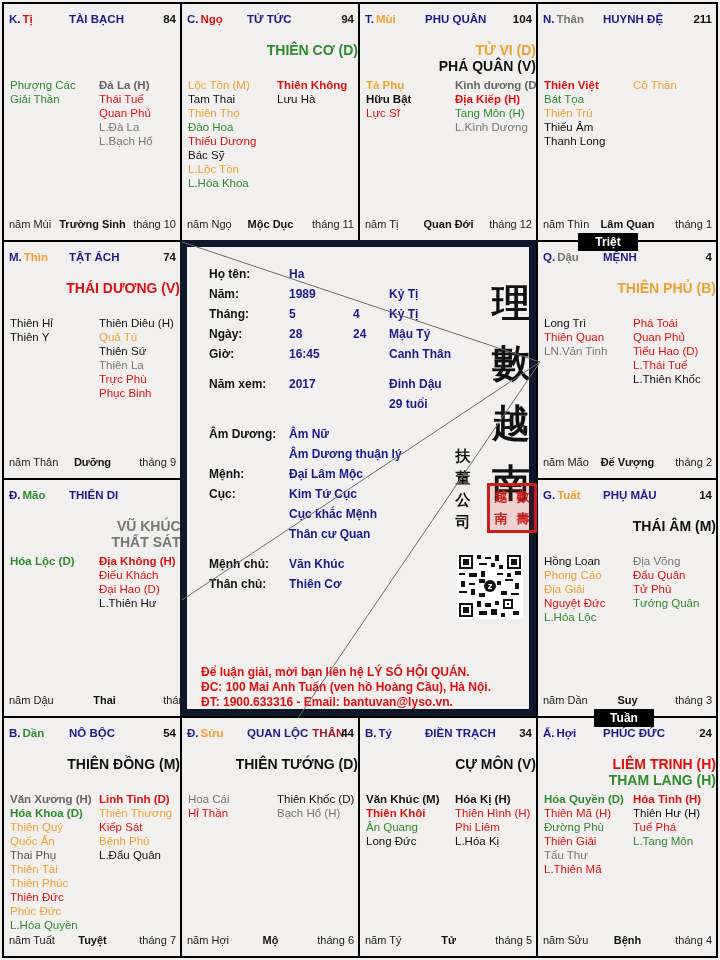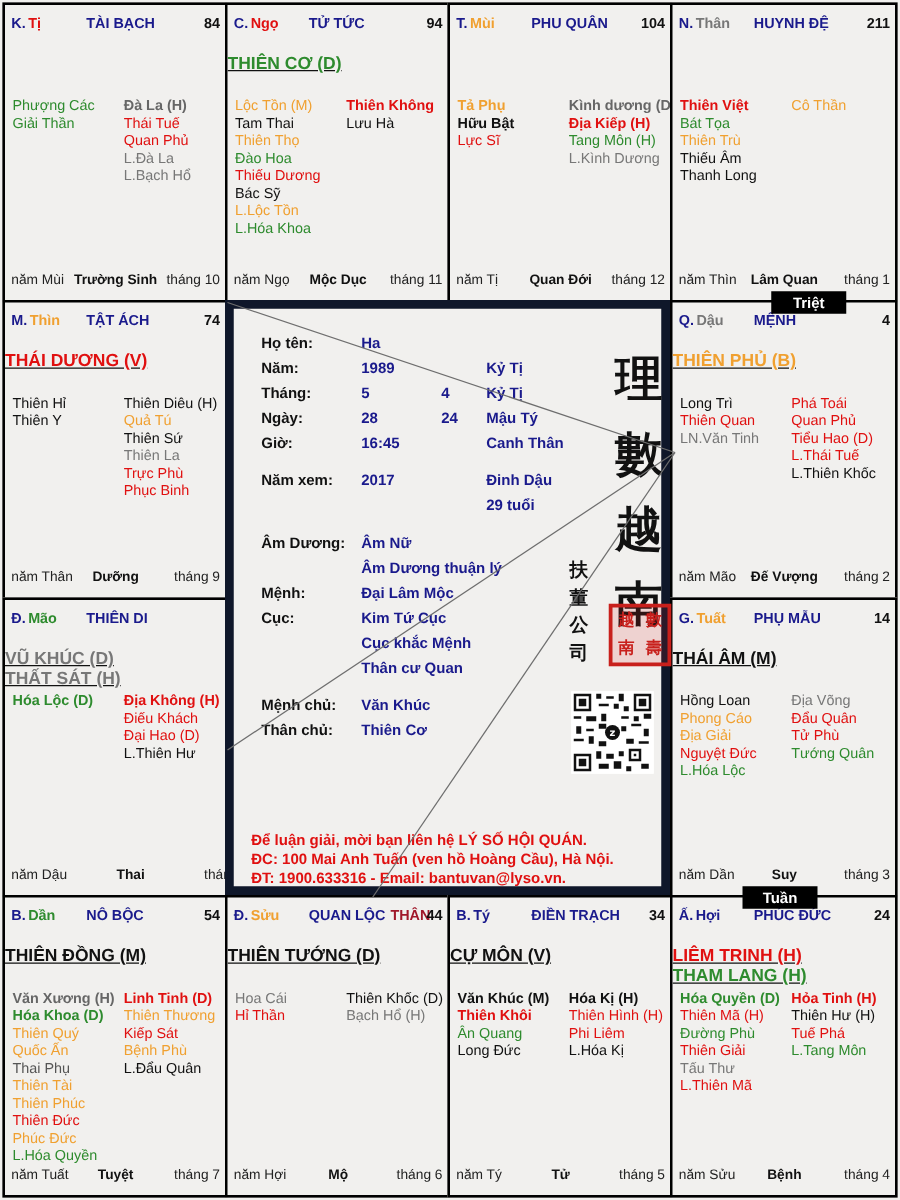--- a/index.html
+++ b/index.html
@@ -6,21 +6,21 @@
   html, body { width: 720px; height: 960px; background: #f1f0ee; overflow: hidden; }
   body { font-family: "Liberation Sans", "DejaVu Sans", sans-serif; font-size: 11px; color: #111; position: relative; }
   #board { position: absolute; left: 2px; top: 2px; width: 716px; height: 956px; border: 2px solid #000; background: #f1f0ee; }
   .cell { position: absolute; border: 2px solid #000; background: #f1f0ee; overflow: hidden; }
   .hdr { position: absolute; left: 5px; right: 4px; top: 9px; height: 16px; font-weight: bold; font-size: 11.5px; }
   .hdr .can { position: absolute; left: 0; color: #1a1a8c; }
   .hdr .chi { margin-left: 2px; }
   .hdr .palace { position: absolute; left: 60px; color: #1a1a8c; }
   .hdr .than { color: #a0182a; margin-left: 4px; }
   .hdr .age { position: absolute; right: 0; color: #111; }
-  .main { position: absolute; left: 0; right: 0; top: 38px; text-align: left; font-weight: bold; font-size: 14px; line-height: 16px; text-decoration: underline; }
+  .main { position: absolute; left: 0; right: 0; top: 38px; text-align: right; font-weight: bold; font-size: 14px; line-height: 16px; }
   .stars { position: absolute; top: 74px; left: 6px; right: 2px; font-size: 11.5px; line-height: 14px; }
   .stars .col { position: absolute; top: 0; }
   .stars .col.l { left: 0; }
   .stars .col.r { left: 89px; }
   .stars .s { white-space: nowrap; }
   .b { font-weight: bold; }
   .ftr { position: absolute; left: 5px; right: 4px; bottom: 8px; height: 14px; font-size: 11px; }
   .ftr .yr { position: absolute; left: 0; color: #222; }
   .ftr .ts { position: absolute; left: 0; right: 0; text-align: center; font-weight: bold; color: #111; }
   .ftr .mo { position: absolute; right: 0; color: #222; }
@@ -96,20 +96,24 @@
       <span class="ts">Mộc Dục</span>
       <span class="yr">năm Ngọ</span>
       <span class="mo">tháng 11</span>
     </div>
   </div>
 <div class="cell palace" style="left:358px;top:2px;width:180px;height:240px;">
     <div class="hdr">
       <span class="can"><span>T.</span><span class="chi" style="color:#f0a030">Mùi</span></span>
       <span class="palace"><span>PHU QUÂN</span></span>
       <span class="age">104</span>
+    </div>
+    <div class="main">
+      <div style="color:#f0a030">TỬ VI (D)</div>
+      <div style="color:#111111">PHÁ QUÂN (V)</div>
     </div>
     <div class="stars" style="top:74px">
       <div class="col l">
         <div class="s b" style="color:#f0a030">Tả Phụ</div>
         <div class="s b" style="color:#111111">Hữu Bật</div>
         <div class="s" style="color:#e01010">Lực Sĩ</div>
       </div>
       <div class="col r">
         <div class="s b" style="color:#666666">Kình dương (D)</div>
         <div class="s b" style="color:#e01010">Địa Kiếp (H)</div>
@@ -512,14 +516,14 @@
     <div>ĐT: 1900.633316 - Email: bantuvan@lyso.vn.</div>
   </div>
 </div>
 
 <svg class="lines">
   <line x1="540" y1="362" x2="182" y2="242" stroke="#6e6e6e" stroke-width="1"></line>
   <line x1="540" y1="362" x2="182" y2="600" stroke="#6e6e6e" stroke-width="1"></line>
   <line x1="540" y1="362" x2="298" y2="718" stroke="#6e6e6e" stroke-width="1"></line>
 </svg>
 
-<div class="badge" style="left:617px;top:233px;">Triệt</div>
+<div class="badge" style="left:578px;top:233px;">Triệt</div>
 <div class="badge" style="left:594px;top:709px;">Tuần</div>
 
 </body></html>

